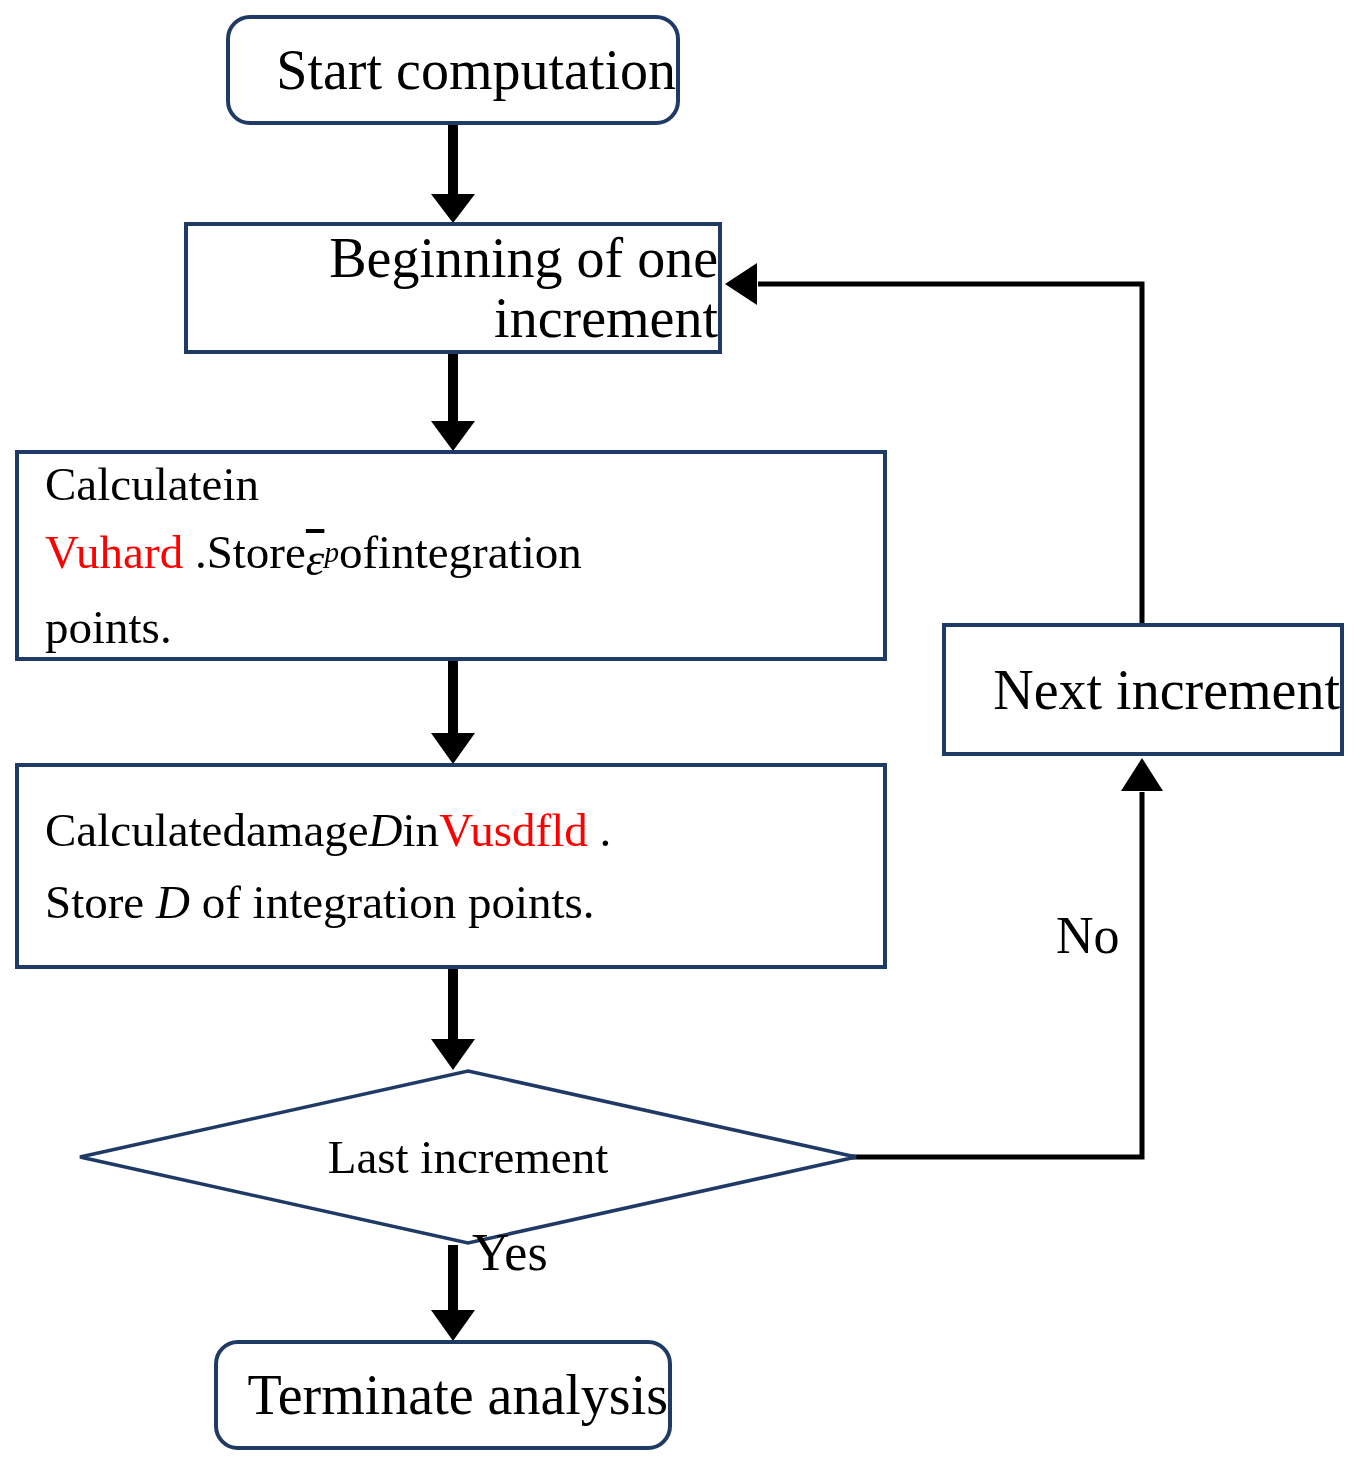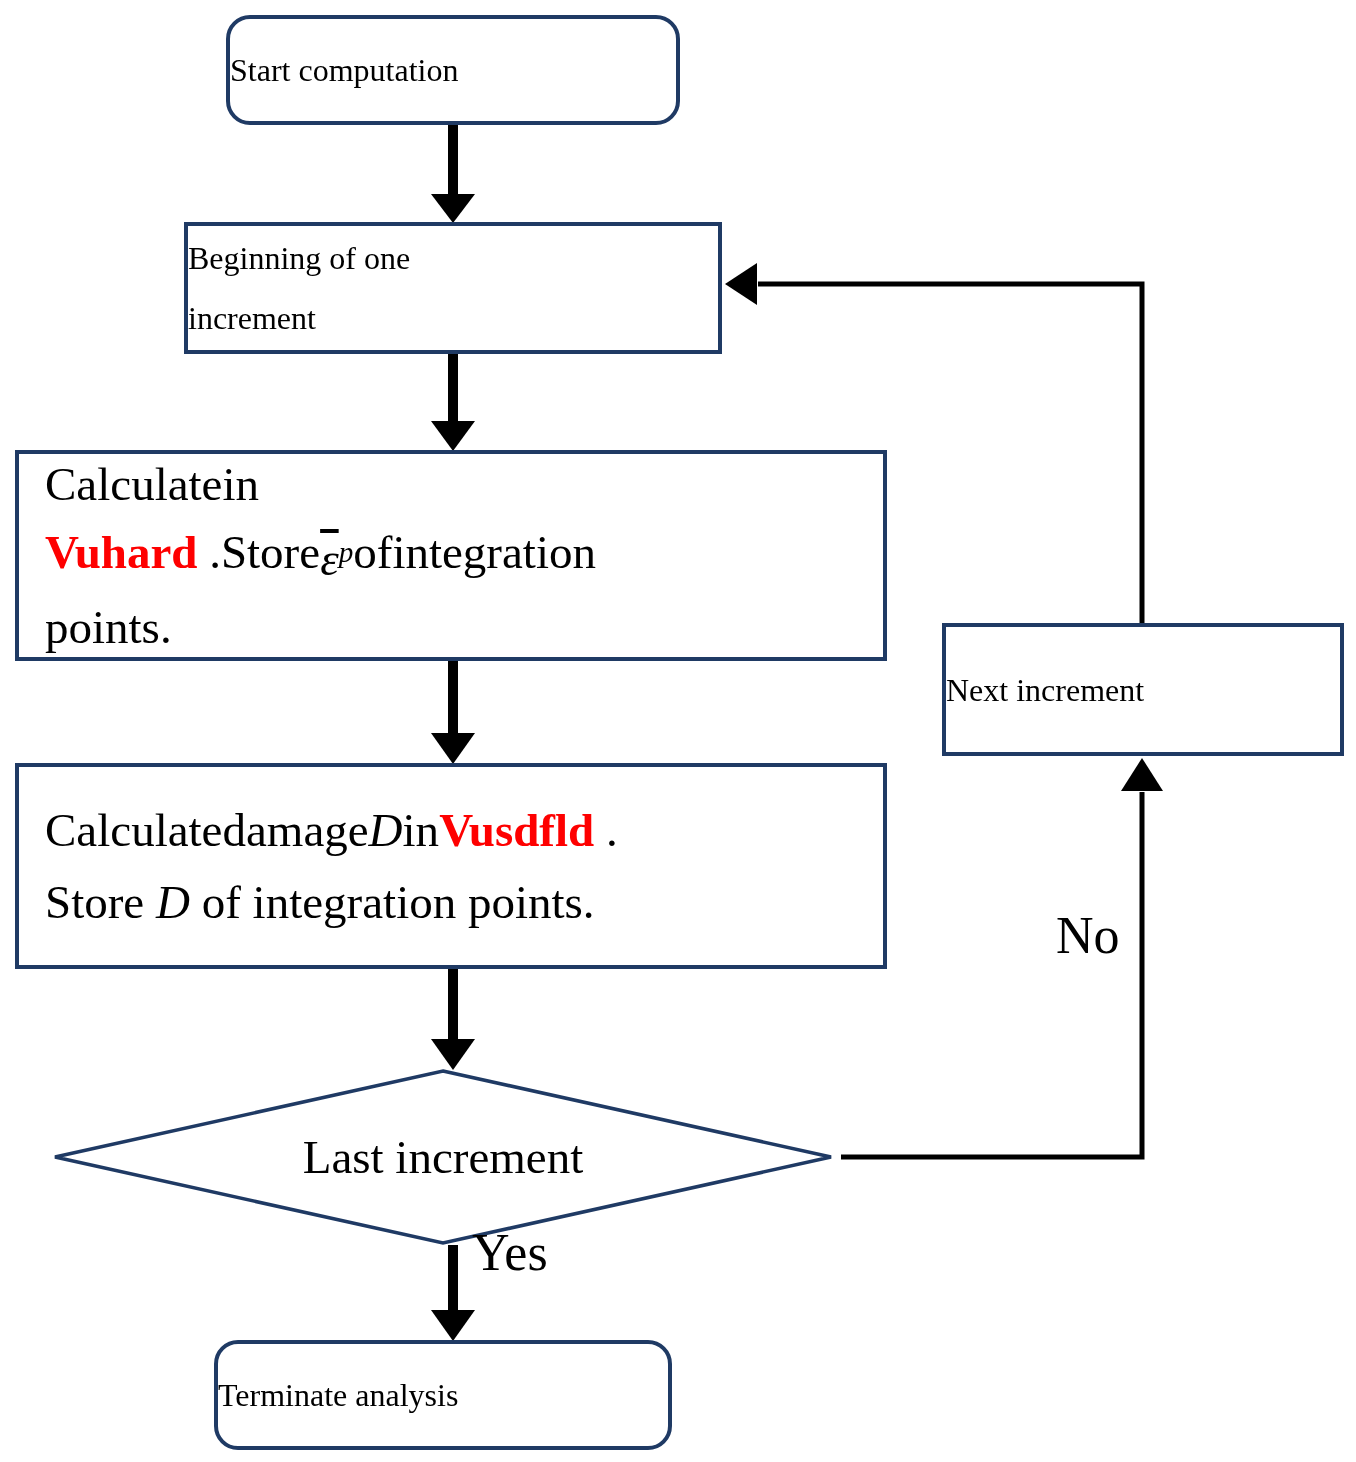--- a/index.html
+++ b/index.html
@@ -11,41 +11,41 @@
     overflow:hidden;
   }
   svg.wires { position:absolute; left:0; top:0; width:1356px; height:1462px; pointer-events:none; }
   .shaft { stroke:var(--arrow,#000); stroke-width:10; }
   .loopline { stroke:var(--arrow,#000); stroke-width:5; fill:none; stroke-linejoin:miter; }
   .head { fill:var(--arrow,#000); }
 
   .node {
     position:absolute; box-sizing:border-box; background:#fff;
     border:4px solid var(--border,#1f3a64);
-    display:flex; flex-direction:column; justify-content:center; align-items:flex-start;
-    font-size:32px; line-height:60px; text-align:center;
+    display:flex; flex-direction:column; justify-content:center; align-items:flex-end;
+    font-size:56px; line-height:60px; text-align:center;
   }
   .rounded { border-radius:24px; }
   .para {
     align-items:stretch; text-align:left; padding:0 26px;
     font-size:47px;
   }
   .para .tline { line-height:68px; white-space:nowrap; }
   .para .tline.just { display:flex; white-space:normal; }
   .para .word { white-space:nowrap; }
   .calc2 .tline { line-height:72px; }
 
-  .seg-red { color:var(--red,#fe0000); font-weight:bold; }
+  .seg-red { color:var(--red,#fe0000); font-weight:normal; }
   .seg-it { font-style:italic; }
   .seg-sub { font-style:italic; font-size:62%; vertical-align:-0.28em; }
   .seg-sup { font-style:italic; font-size:62%; vertical-align:0.45em; }
   .seg-bar { font-style:italic; text-decoration:overline; }
 
   .diamond-wrap {
-    position:absolute; left:52px; top:1068px; width:782px; height:178px;
+    position:absolute; left:77px; top:1068px; width:782px; height:178px;
     display:flex; justify-content:center; align-items:center;
   }
   .diamond-wrap svg { position:absolute; left:0; top:0; }
   .dlabel { position:relative; font-size:47px; }
 
   .edge-label { position:absolute; font-weight:normal; font-size:52px; }
 </style>
 </head>
 <body>
 

